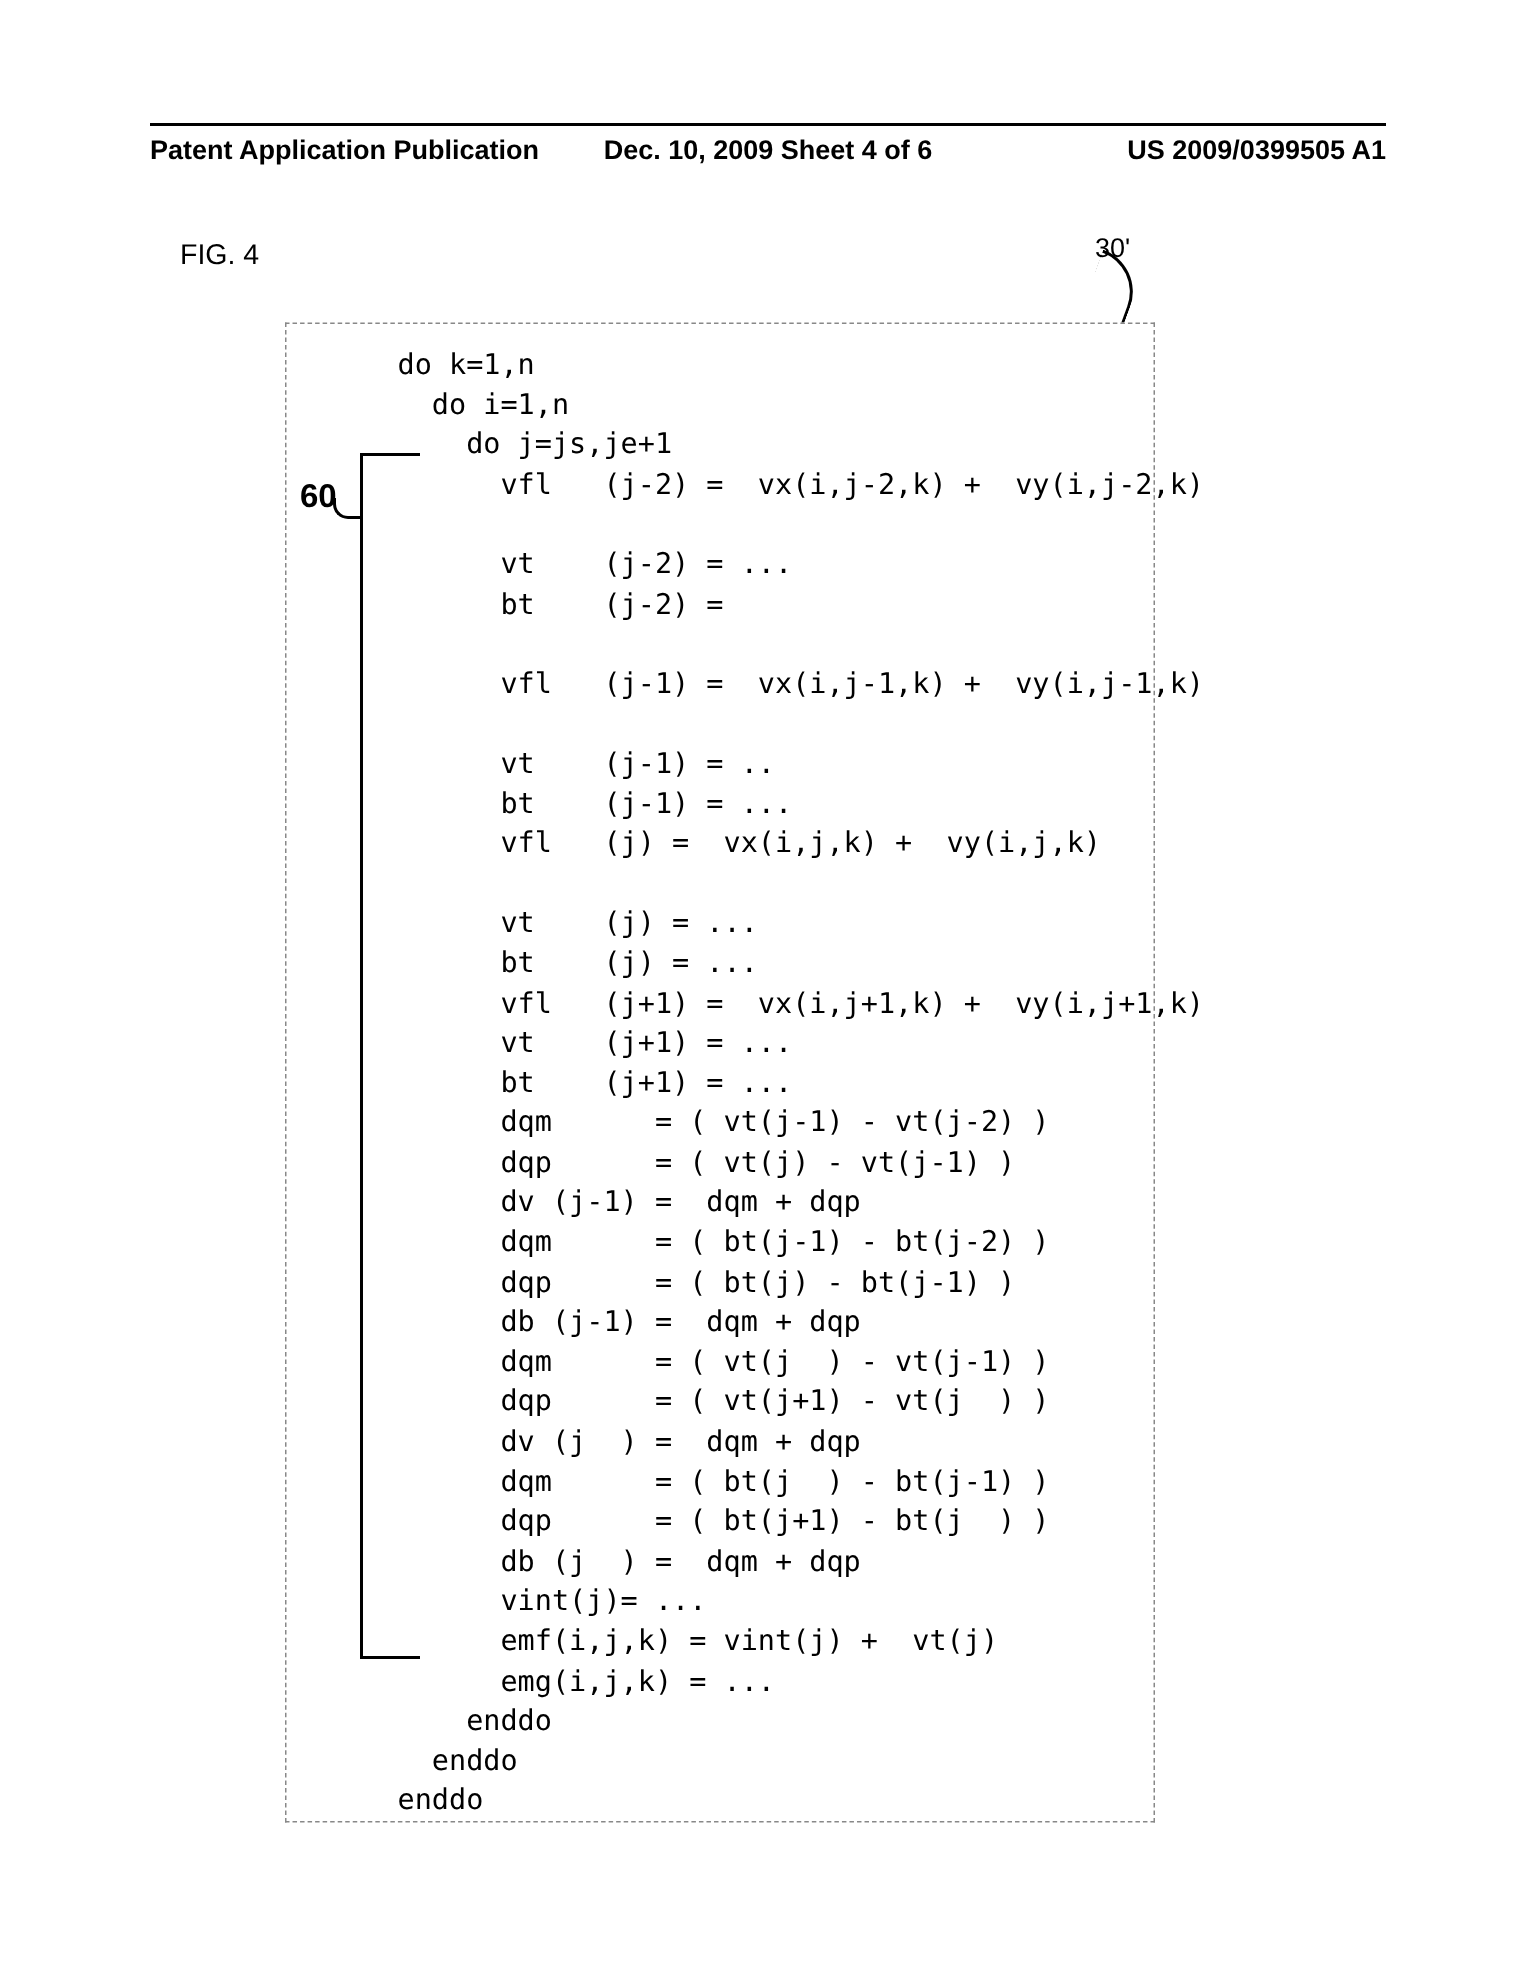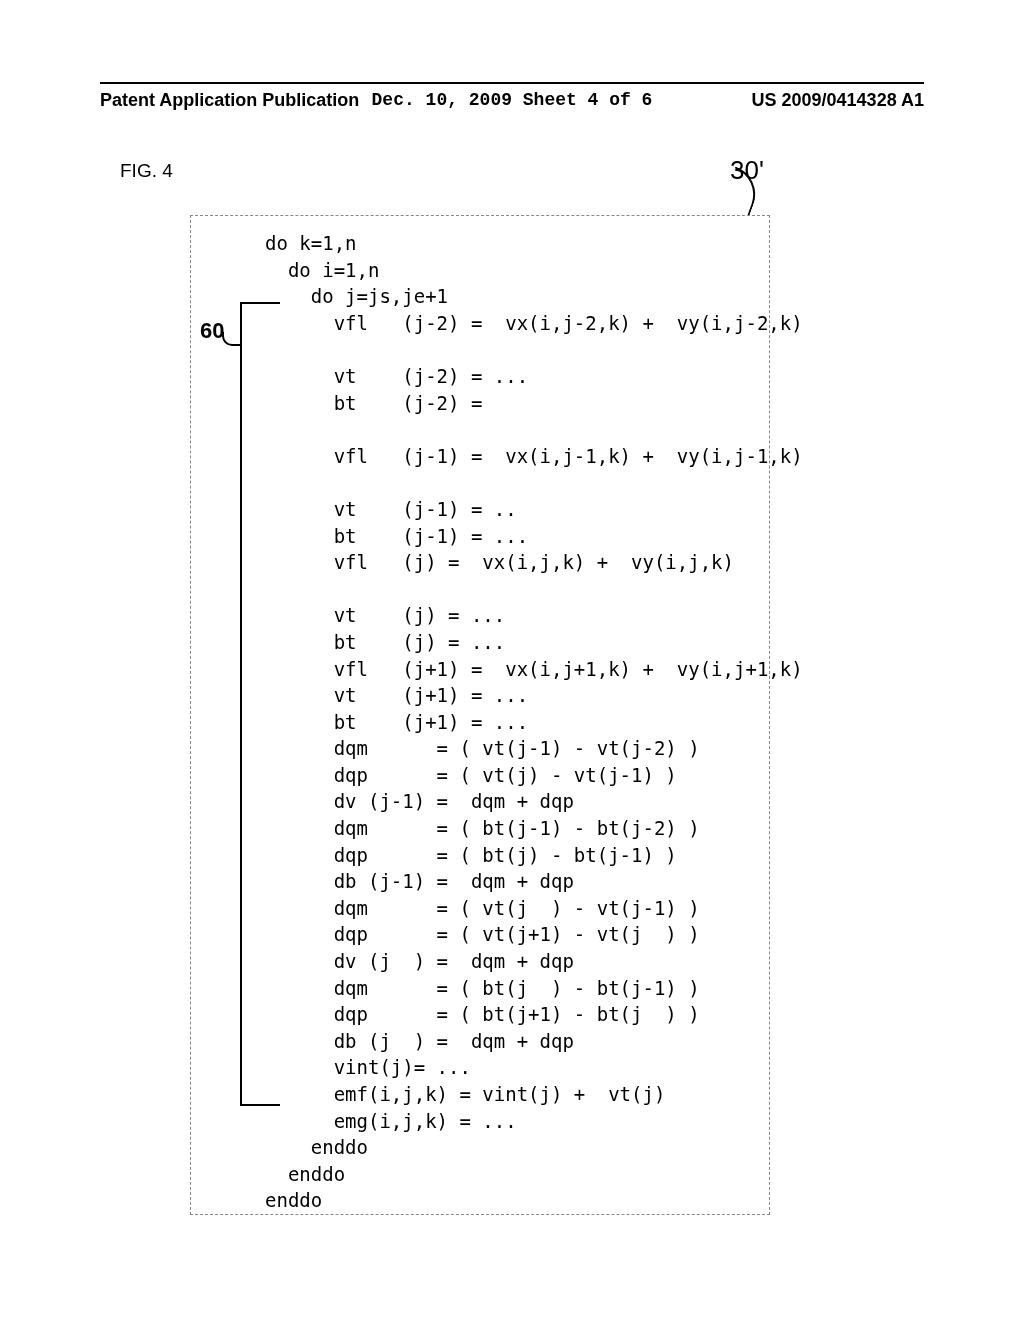--- a/index.html
+++ b/index.html
@@ -21,33 +21,33 @@
     .header {
       position: absolute;
       top: 90px;
       left: 100px;
       right: 100px;
       font-size: 18px;
       font-weight: bold;
       text-align: center;
     }
     .header-left { float: left; }
-    .header-mid { position: absolute; left: 50%; transform: translateX(-50%); font-family: Liberation Mono, monospace; }
+    .header-mid { position: absolute; left: 50%; transform: translateX(-50%); }
     .header-right { float: right; }
     .fig-label {
       position: absolute;
       top: 160px;
       left: 120px;
       font-size: 19px;
     }
     .ref-30 {
       position: absolute;
       top: 155px;
       left: 730px;
-      font-size: 26px;
+      font-size: 18px;
     }
     .lead-30 {
       position: absolute;
       top: 170px;
       left: 726px;
       width: 30px;
       height: 50px;
       border-top: 2px solid #000;
       border-right: 2px solid #000;
       border-top-right-radius: 30px;
@@ -98,21 +98,21 @@
       border-bottom-left-radius: 10px;
     }
   </style>
 </head>
 <body>
 
 <div class="header-line"></div>
 <div class="header">
   <span class="header-left">Patent Application Publication</span>
   <span class="header-mid">Dec. 10, 2009  Sheet 4 of 6</span>
-  <span class="header-right">US 2009/0414328 A1</span>
+  <span class="header-right">US 2009/0399505 A1</span>
 </div>
 
 <div class="fig-label">FIG. 4</div>
 
 <div class="ref-30">30'</div>
 <div class="lead-30"></div>
 
 <div class="code-box"></div>
 
 <div class="ref-60">60</div>

